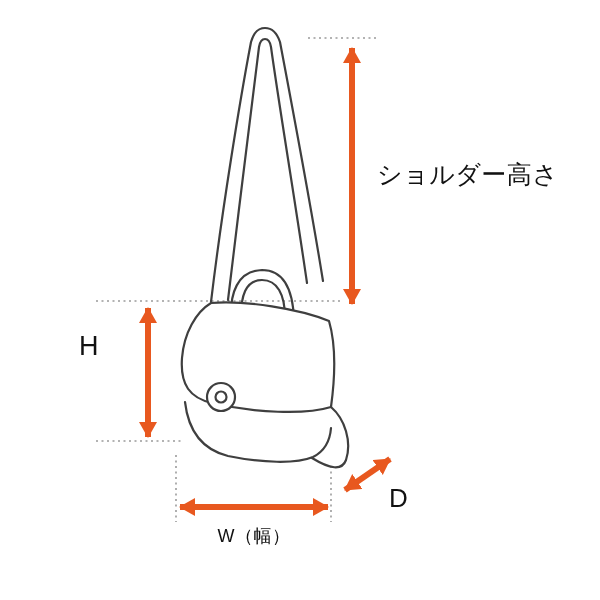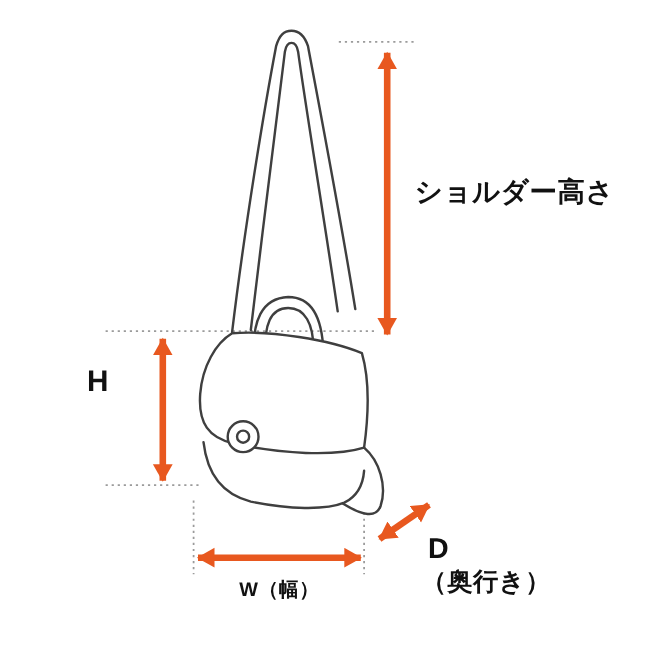--- a/index.html
+++ b/index.html
@@ -19,21 +19,21 @@
   }
   svg.diagram{position:absolute;left:0;top:0;}
   .bagline{fill:none;stroke:var(--color-line);stroke-width:2.2;stroke-linecap:round;stroke-linejoin:round;}
   .bagfill{fill:#ffffff;stroke:var(--color-line);stroke-width:2.2;stroke-linejoin:round;}
   .dotted{stroke:var(--color-dotted);stroke-width:1.6;stroke-dasharray:2 3.5;fill:none;}
   .arrow{stroke:var(--color-accent);stroke-width:6;fill:none;}
   .ahead{fill:var(--color-accent);}
   .label{
     position:absolute;
     color:var(--color-text);
-    font-weight:700;
+    font-weight:400;
     white-space:nowrap;
     letter-spacing:0.5px;
   }
   .label.center{text-align:center;white-space:normal;}
 </style>
 </head>
 <body>
 
 <div class="stage">
 
@@ -80,15 +80,14 @@
     <line class="arrow" x1="345" y1="490" x2="390" y2="459" marker-start="url(#ah-s)" marker-end="url(#ah-e)"></line>
   </svg>
 
   <div class="label" style="left:377px;top:158px;font-size:25px;">ショルダー高さ</div>
 
   <div class="label center" style="left:30px;top:331px;width:118px;font-size:27px;">H</div>
 
   <div class="label center" style="left:170px;top:524px;width:168px;font-size:18px;">W（幅）</div>
 
   <div class="label" style="left:389px;top:483px;font-size:26px;">D</div>
-  <div class="label" style="left:383px;top:513px;font-size:23px;">（奥行き）</div>
 
 </div>
 
 </body></html>

